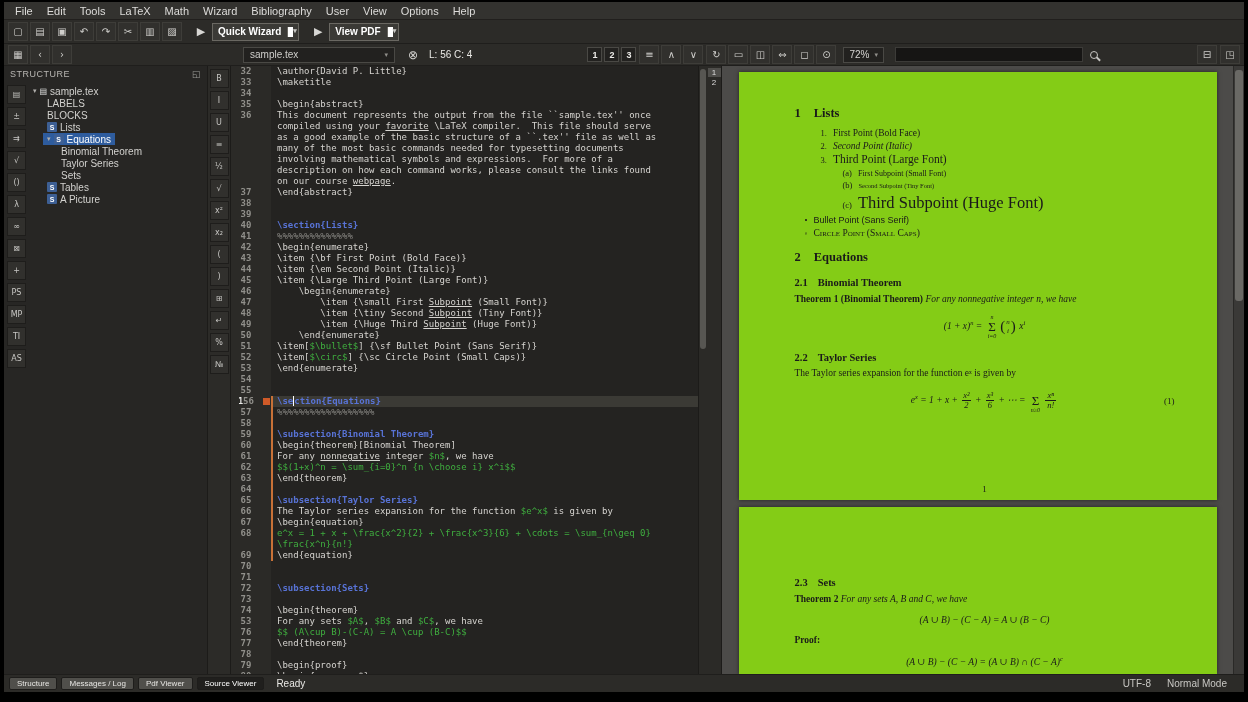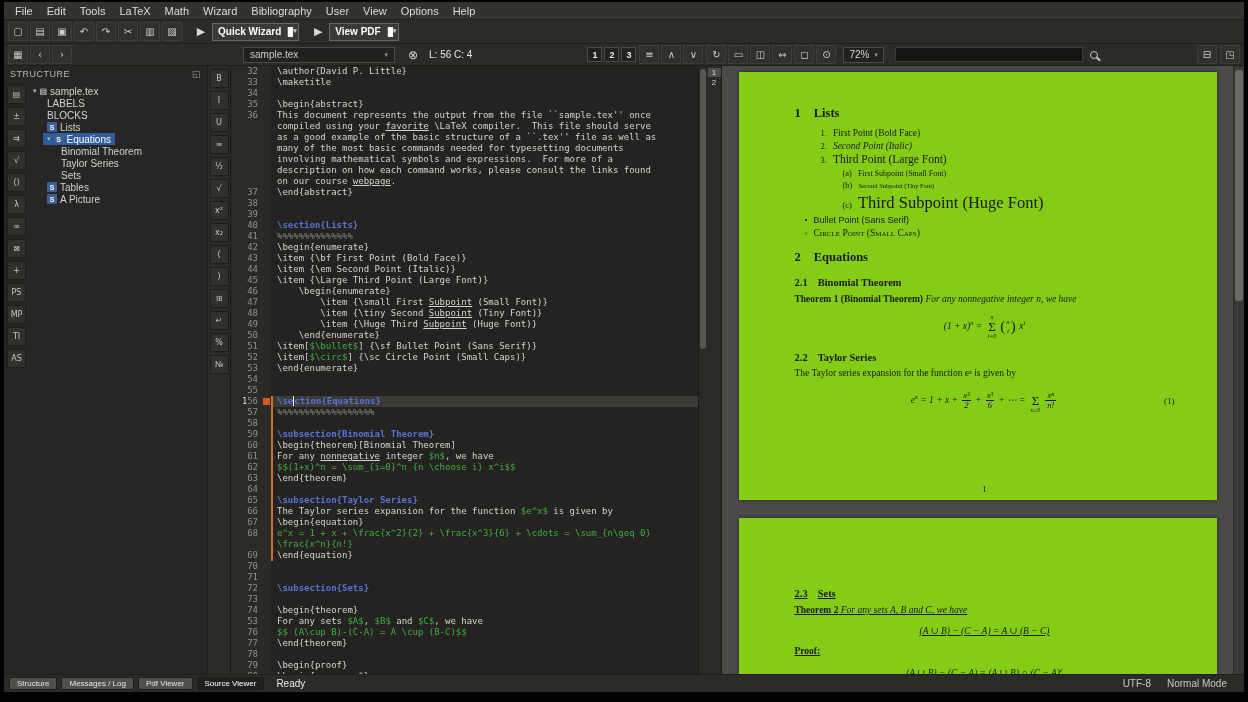--- a/index.html
+++ b/index.html
@@ -75,22 +75,22 @@
     border-radius:1px; flex:none; }
 
   .tool-strip { width:23px; background:#2c2b28; border-right:1px solid #1c1b19;
     display:flex; flex-direction:column; align-items:center; gap:3px; padding-top:3px; flex:none; }
 
   
   .editor { flex:1; display:flex; background:#242321; position:relative; overflow:hidden; }
   .editor-lines { flex:1; font-family:"DejaVu Sans Mono", monospace; font-size:9px;
     line-height:11px; overflow:hidden; margin-right:9px; }
   .ed-row { display:flex; height:11px; }
-  .ed-gutter { width:30px; background:#2b2a27; display:flex; justify-content:flex-end;
-    padding:0 3px; color:#91908b; flex:none; }
+  .ed-gutter { width:30px; background:#2b2a27; display:flex; justify-content:center;
+    padding:0 3px; color:#91908b; flex:none;font-weight:bold; }
   .ed-tag { color:#ececea; font-size:8px; }
   .ed-bm { width:10px; background:#2b2a27; display:flex; align-items:center;
     justify-content:center; flex:none; }
   .ed-bm.on::after { content:""; width:7px; height:7px; background:#cf5a28; }
   .ed-text { flex:1; padding-left:4px; border-left:2px solid transparent;
     color:#d6d4d0; white-space:pre; }
   .ed-text.chg { border-left-color:#c87137; }
   .ed-row.hl .ed-text { background:#3b3a35; }
   .caret { display:inline-block; width:1px; height:10px; background:#fff;
     vertical-align:text-bottom; }
@@ -111,21 +111,21 @@
   .page-no { width:13px; text-align:center; }
   .page-no.first { background:#4f4e4b; }
 
   
   .pdf { width:522px; background:#4c4b49; position:relative; display:flex;
     flex-direction:column; align-items:center; padding:6px 11px 0 0; overflow:hidden; flex:none; }
   .page { width:478px; background:#84cc16; color:#1a1a1a;
     font-family:"Liberation Serif","DejaVu Serif", serif; box-shadow:0 0 4px rgba(0,0,0,.55);
     flex:none; overflow:hidden; }
   .page1 { height:428px; }
-  .page2 { flex:1; margin-top:18px; min-height:150px;text-decoration:underline; }
+  .page2 { flex:1; margin-top:7px; min-height:150px; }
   .page-content { padding:22px 42px 0 56px; }
   .pc2 { padding-top:58px; }
   .pdf-h1 { font-size:12.5px; font-weight:bold; margin:12px 0 7px; }
   .pdf-h1 .h-num { margin-right:13px; }
   .pdf-h2 { font-size:10.5px; font-weight:bold; margin:12px 0 5px; }
   .pdf-h2 .h-num { margin-right:10px; }
   .pdf-item { display:flex; align-items:baseline; margin:2.5px 0; font-size:9.5px; }
   .pdf-item .item-label { margin-right:6px; font-size:8.5px; }
   .ind0 { margin-left:10px; }
   .ind1 { margin-left:26px; }

